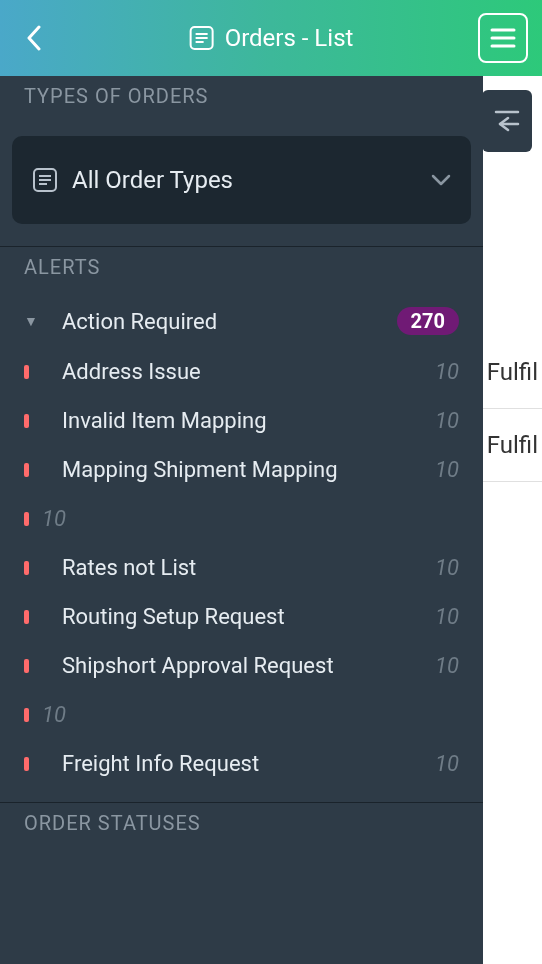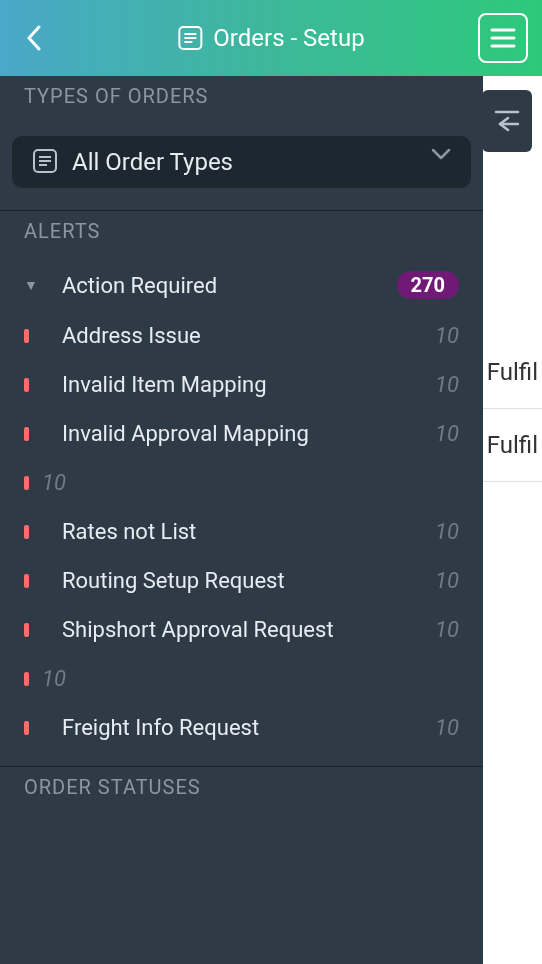--- a/index.html
+++ b/index.html
@@ -44,22 +44,23 @@
   overflow: hidden;
 }
 
 .section { padding: 8px 24px 16px; }
 .section-label { color: #8a96a1; font-size: 20px; letter-spacing: 1px; font-weight: 400; }
 
 .dropdown {
   margin: 12px 12px 22px;
   background: #1c2730;
   border-radius: 10px;
-  padding: 12px 20px;
-  display: flex;
+  padding: 30px 20px;
+  display: flex;
+  align-items: center;
   gap: 14px;
   cursor: pointer;
 }
 .dropdown-text { color: #e6ecf1; font-size: 24px; flex: 1; }
 .dropdown-chev { color: #8a96a1; }
 
 .divider { height: 1px; background: #1a232b; }
 
 .alerts-list { padding: 0 24px; }
 .alert-row {
@@ -88,21 +89,21 @@
         <path d="M13 2 L3 13 L13 24" stroke="#fff" stroke-width="3" stroke-linecap="round" stroke-linejoin="round"></path>
       </svg>
   </div>
   <div class="header-title">
     <svg width="26" height="26" viewBox="0 0 26 26" fill="none">
         <rect x="2" y="2" width="22" height="22" rx="4" stroke="#fff" stroke-width="2"></rect>
         <line x1="7" y1="9" x2="19" y2="9" stroke="#fff" stroke-width="2"></line>
         <line x1="7" y1="13" x2="19" y2="13" stroke="#fff" stroke-width="2"></line>
         <line x1="7" y1="17" x2="15" y2="17" stroke="#fff" stroke-width="2"></line>
       </svg>
-    <span>Orders - Setup</span>
+    <span>Orders - List</span>
   </div>
   <div class="menu-btn">
     <svg width="26" height="20" viewBox="0 0 26 20">
         <line x1="2" y1="2" x2="24" y2="2" stroke="#fff" stroke-width="3" stroke-linecap="round"></line>
         <line x1="2" y1="10" x2="24" y2="10" stroke="#fff" stroke-width="3" stroke-linecap="round"></line>
         <line x1="2" y1="18" x2="24" y2="18" stroke="#fff" stroke-width="3" stroke-linecap="round"></line>
       </svg>
   </div>
 </div>
 
@@ -160,21 +161,21 @@
     <span class="dot">
             <span class="dot-inner"></span>
           </span>
     <span class="alert-label">Invalid Item Mapping</span>
     <span class="alert-count">10</span>
         </div>
         <div class="alert-row">
     <span class="dot">
             <span class="dot-inner"></span>
           </span>
-    <span class="alert-label">Invalid Approval Mapping</span>
+    <span class="alert-label">Mapping Shipment Mapping</span>
     <span class="alert-count">10</span>
         </div>
         <div class="alert-row">
     <span class="dot">
             <span class="dot-inner"></span>
           </span>
     <span class="alert-count">10</span>
         </div>
         <div class="alert-row">
     <span class="dot">

